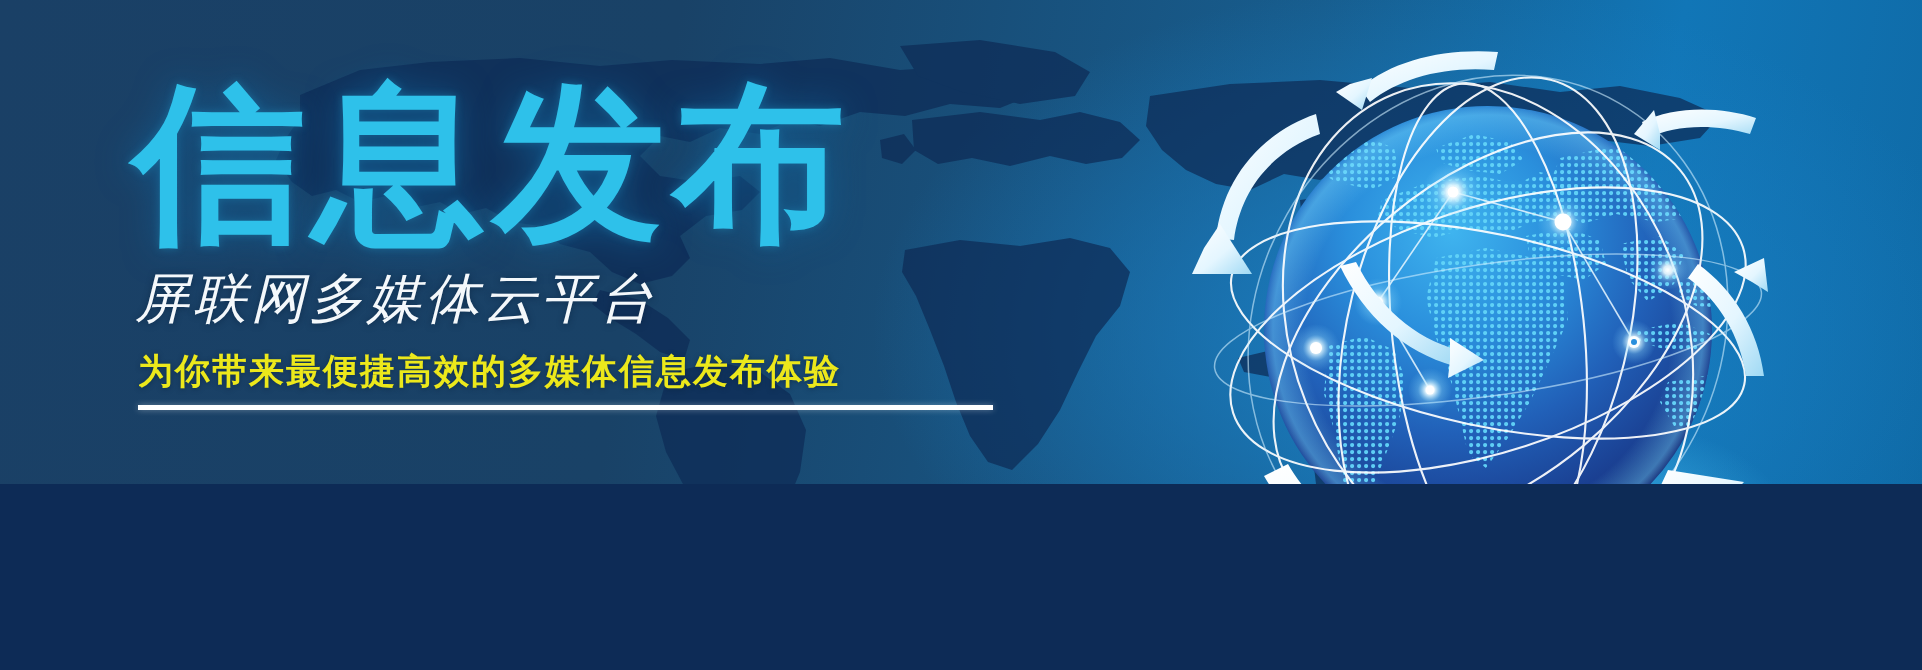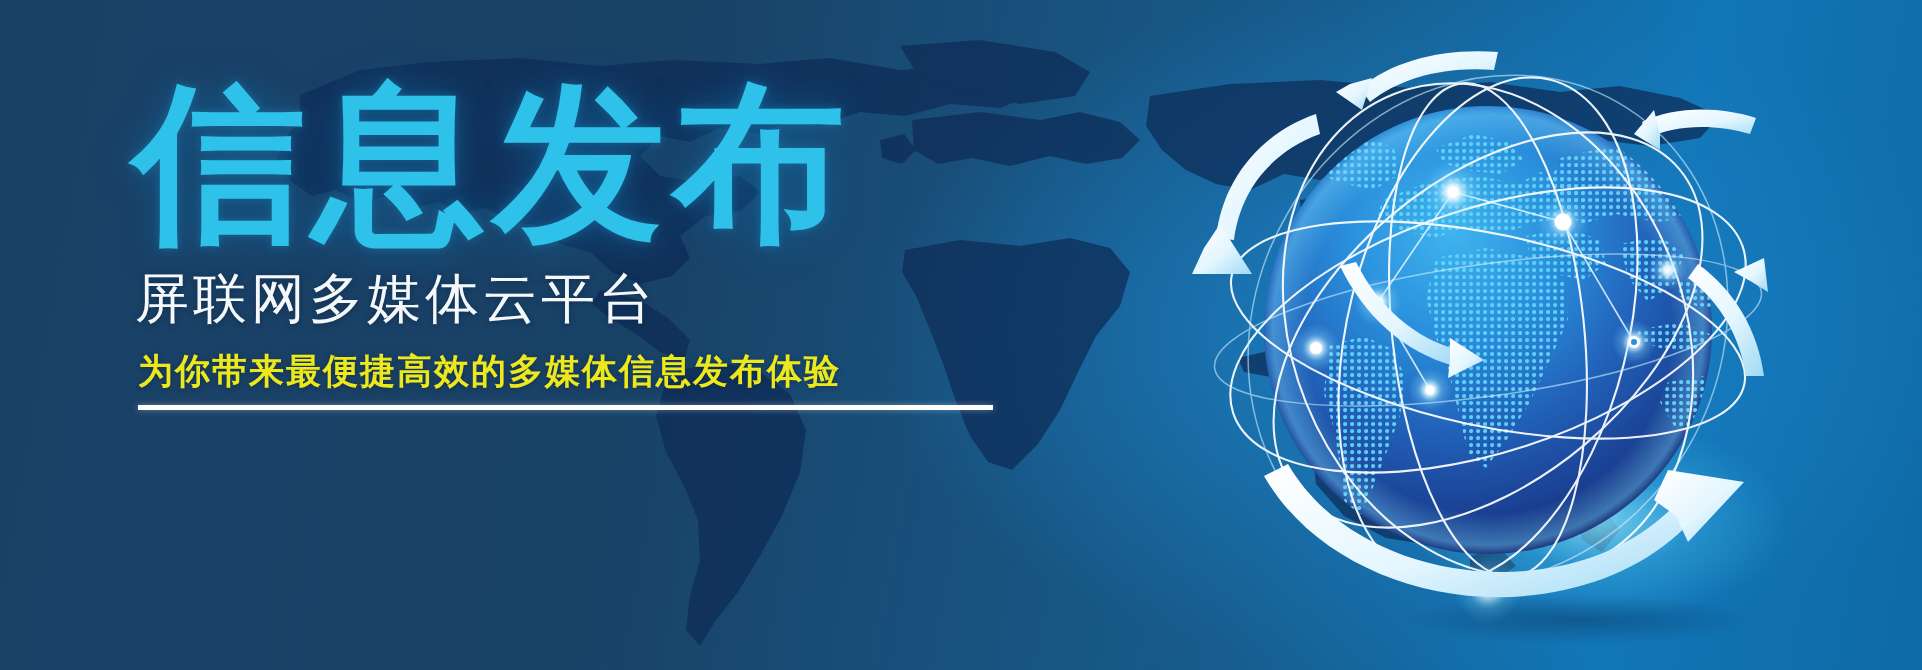--- a/index.html
+++ b/index.html
@@ -1,20 +1,20 @@
 <!DOCTYPE html>
 <html><head>
 <meta charset="utf-8">
 <style>
   html,body{margin:0;padding:0;background:#0d2b56;}
   body{font-family:"Liberation Sans","DejaVu Sans",sans-serif;}
 
   #banner{
     position:relative;
-    width:1922px;height:670px;
+    width:1922px;height:484px;
     overflow:hidden;
     background:
       radial-gradient(ellipse 900px 560px at 1430px 330px, #1b7fc4 0%, rgba(27,127,196,0) 62%),
       linear-gradient(100deg,#1a4066 0%,#194267 34%,#175d8e 66%,#1176b7 84%,#0f6aa6 100%);
   }
 
   
   #worldmap{
     position:absolute;left:0;top:0;width:1922px;height:670px;
     opacity:.72;
@@ -38,20 +38,21 @@
   }
   #subtitle{
     font-size:54px;
     line-height:60px;
     color:#f4f8fb;
     font-weight:300;
     letter-spacing:4px;
     margin:16px 0 0 10px;
     white-space:nowrap;
     text-shadow:0 1px 6px rgba(8,30,56,.55);
+    font-style:italic;
   }
   #tagline{
     font-size:35px;
     line-height:42px;
     color:#ece81b;
     font-weight:700;
     letter-spacing:2px;
     margin:22px 0 0 13px;
     white-space:nowrap;
     text-shadow:0 1px 5px rgba(8,30,56,.5);

